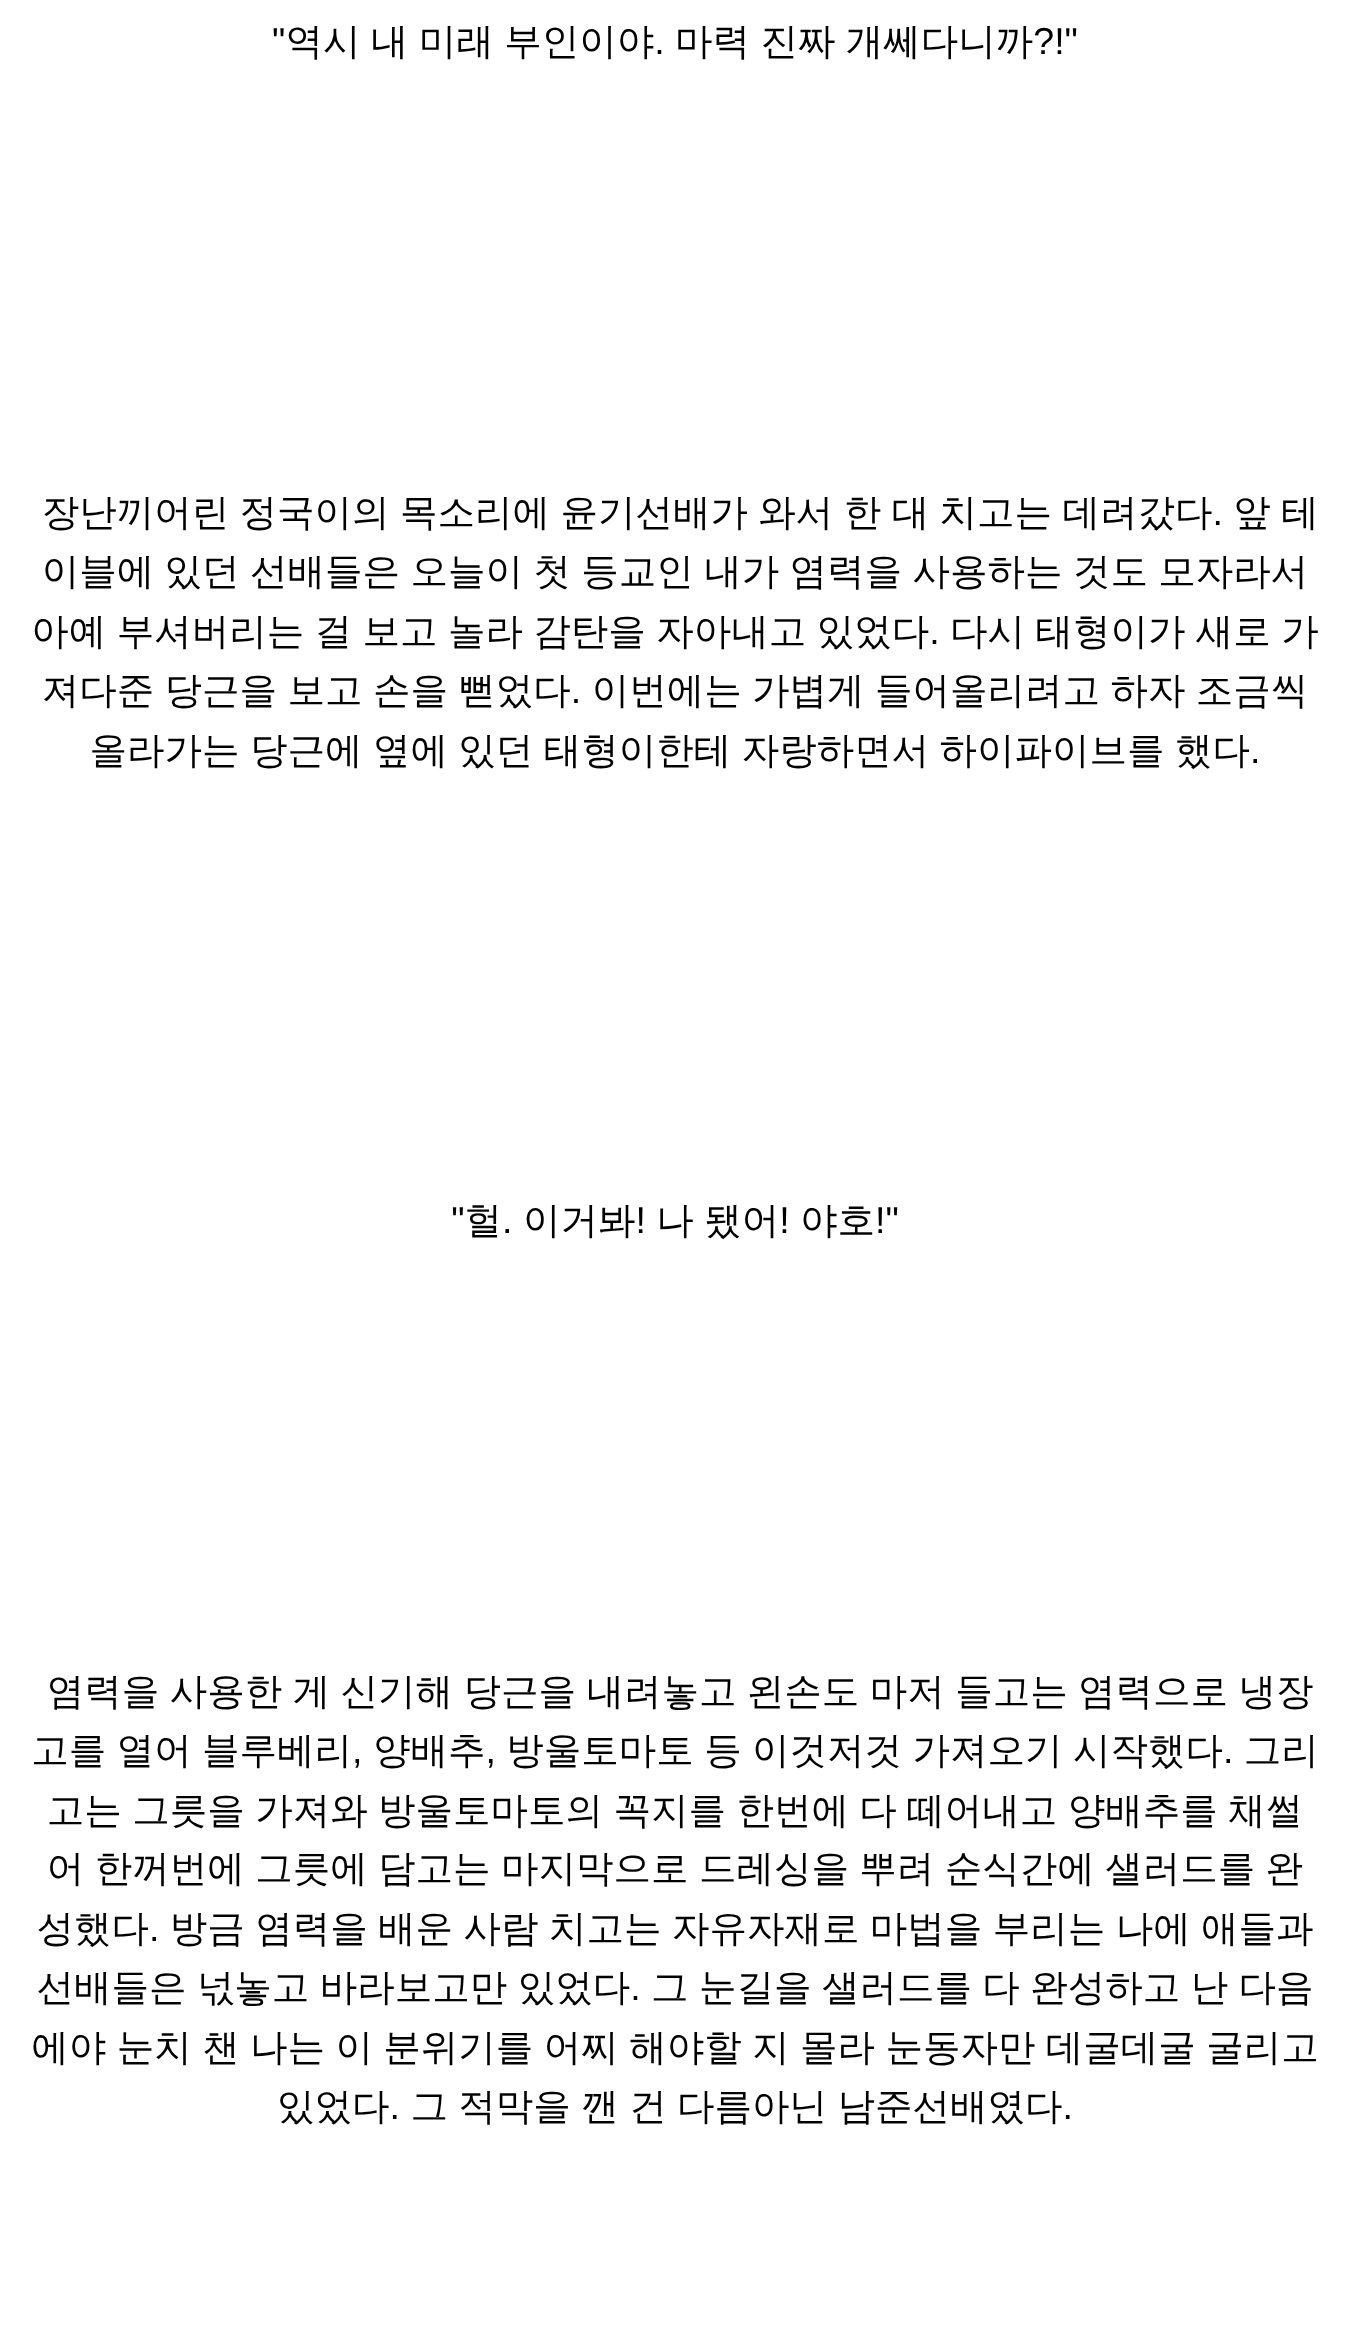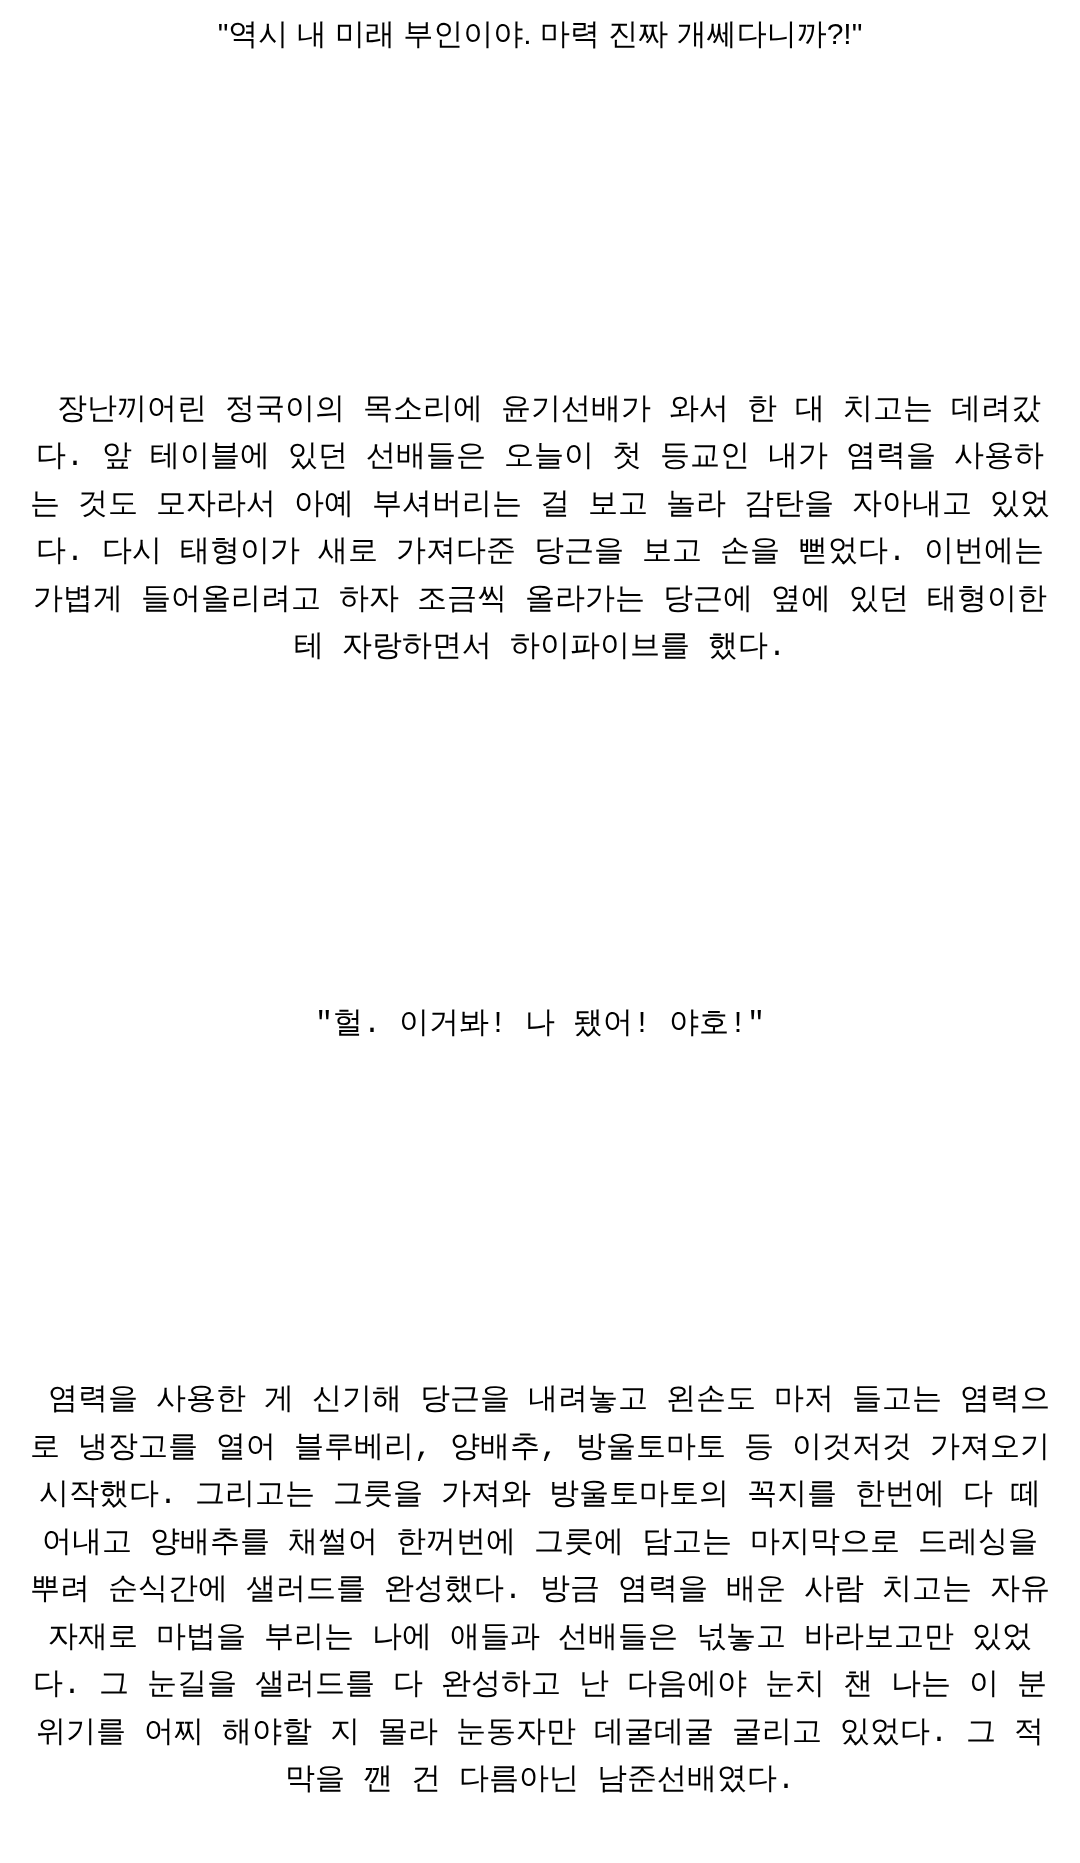--- a/index.html
+++ b/index.html
@@ -26,21 +26,20 @@
       line-height: 47.5px;
       text-align: center;
       color: #000000;
       white-space: pre-wrap;
       word-break: break-all;
       overflow-wrap: break-word;
     }
     
     .story-block + .story-block {
       margin-top: 329px;
-      font-family: Liberation Mono, monospace;
     }
   </style>
 </head>
 <body>
 
 <main class="page">
   <p class="story-block dialogue">"역시 내 미래 부인이야. 마력 진짜 개쎄다니까?!"</p>
 
   <p class="story-block narration"> 장난끼어린 정국이의 목소리에 윤기선배가 와서 한 대 치고는 데려갔다. 앞 테이블에 있던 선배들은 오늘이 첫 등교인 내가 염력을 사용하는 것도 모자라서 아예 부셔버리는 걸 보고 놀라 감탄을 자아내고 있었다. 다시 태형이가 새로 가져다준 당근을 보고 손을 뻗었다. 이번에는 가볍게 들어올리려고 하자 조금씩 올라가는 당근에 옆에 있던 태형이한테 자랑하면서 하이파이브를 했다.</p>
 

